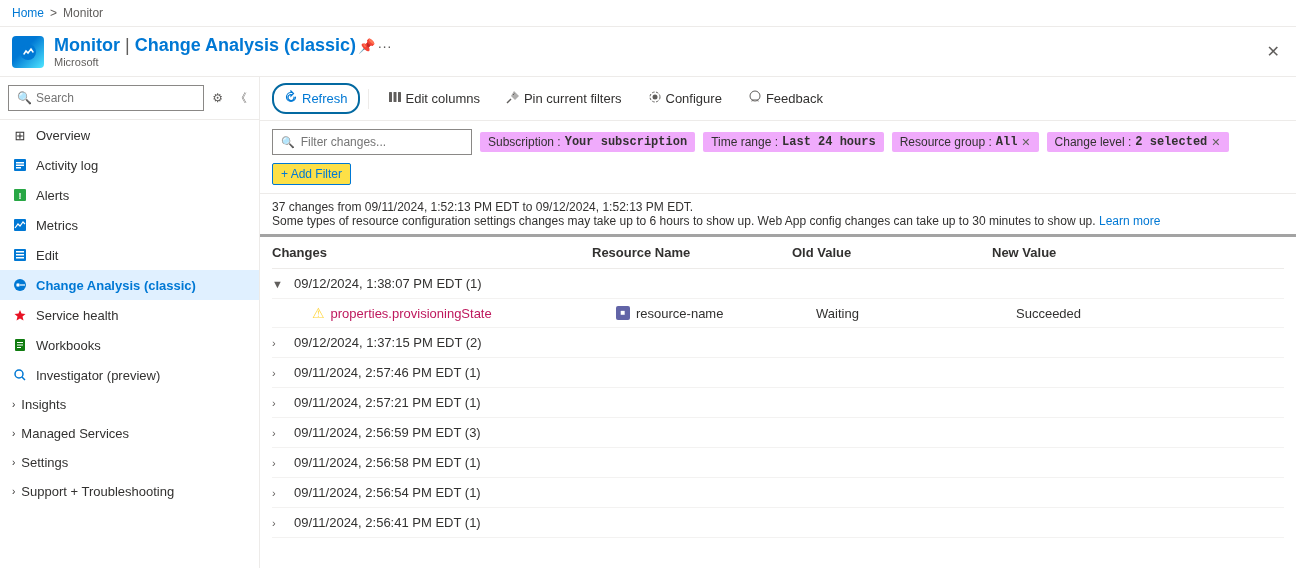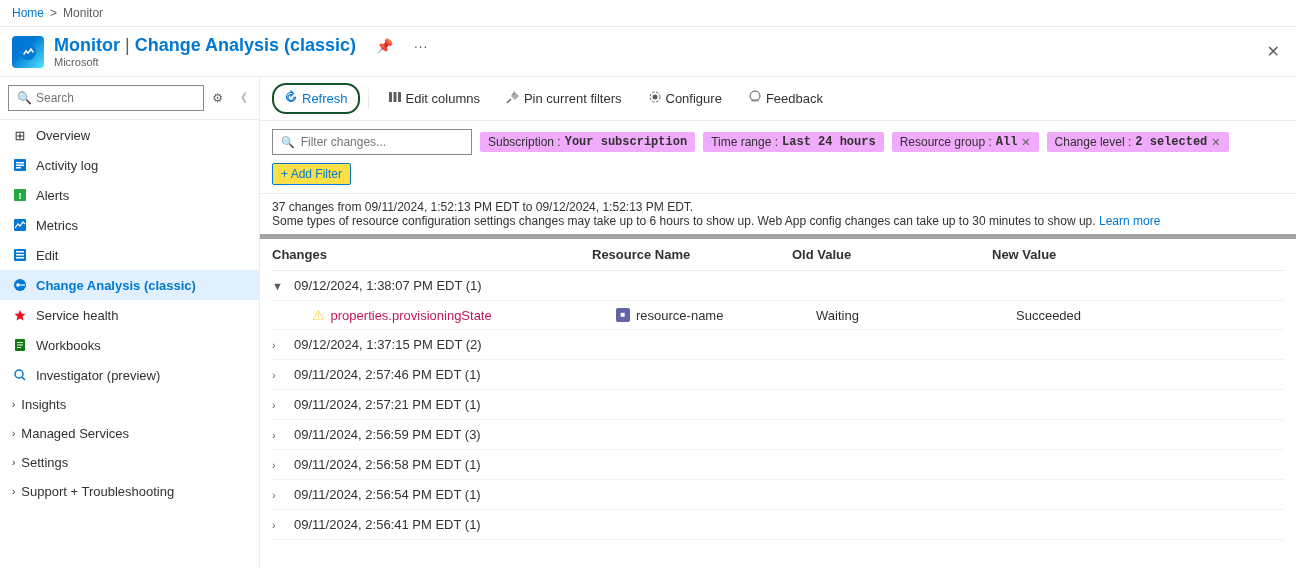--- a/index.html
+++ b/index.html
@@ -69,21 +69,21 @@
     
     .toolbar {
       display: flex; align-items: center; gap: 4px;
       padding: 6px 12px; border-bottom: 1px solid #edebe9;
     }
     .toolbar-btn {
       display: flex; align-items: center; gap: 4px;
       padding: 5px 10px; cursor: pointer; font-size: 13px; color: #323130;
       border: 1px solid transparent; border-radius: 2px;
     }
-    .toolbar-btn.highlighted { border: 2px solid #14532d; border-radius: 14px; }
+    .toolbar-btn.highlighted { border: 2px solid #0369a1; border-radius: 14px; }
     .toolbar-btn .btn-icon { font-size: 13px; }
 
     
     .filter-bar {
       display: flex; align-items: center; gap: 8px;
       padding: 8px 12px; border-bottom: 1px solid #edebe9; flex-wrap: wrap;
     }
     .filter-input {
       display: flex; align-items: center; gap: 6px;
       border: 1px solid #8a8886; padding: 4px 8px; font-size: 12px; color: #605e5c;
@@ -98,21 +98,21 @@
     .filter-tag strong { font-weight: 700; font-family: Liberation Mono, monospace; }
     .add-filter-btn {
       display: flex; align-items: center; gap: 4px;
       padding: 3px 8px; font-size: 12px; cursor: pointer; color: #0078d4;
       border: 1px solid #0078d4; border-radius: 2px; background: #fde047;
     }
 
     
     .info-bar {
       padding: 6px 12px; font-size: 12px; color: #323130;
-      border-bottom: 5px solid #a3a3a3;
+      border-bottom: 3px solid #a3a3a3;
     }
     .info-bar a { color: #0078d4; text-decoration: none; margin-top: 16px; }
 
     
     .table-container { flex: 1; overflow-y: auto; padding: 0 12px; }
     .table-header {
       display: grid;
       grid-template-columns: 320px 200px 200px 1fr;
       padding: 8px 0; border-bottom: 1px solid #edebe9;
       font-weight: 600; font-size: 13px; color: #323130;
@@ -150,21 +150,21 @@
 
 <div class="page-header">
   <div class="page-header-left">
     <div class="monitor-icon">
       <svg width="20" height="20" viewBox="0 0 20 20" fill="none">
         <circle cx="10" cy="10" r="8" fill="#0078d4"></circle>
         <path d="M6 12 L8 9 L10 11 L13 7 L15 10" stroke="#fff" stroke-width="1.5" fill="none" stroke-linecap="round"></path>
       </svg>
     </div>
     <div>
-      <div style="display:flex; align-items:center; gap:20px;">
+      <div style="display:flex; align-items:center; gap:2px;">
         <span class="page-title">
           <span>Monitor</span>
           <span style="color:#605e5c; font-weight:400;"> | </span>
           <span>Change Analysis (classic)</span>
         </span>
         <span style="cursor:pointer; color:#605e5c; font-size:14px;">📌</span>
         <span style="cursor:pointer; color:#605e5c; font-size:14px;">···</span>
       </div>
       <div class="page-subtitle">Microsoft</div>
     </div>

